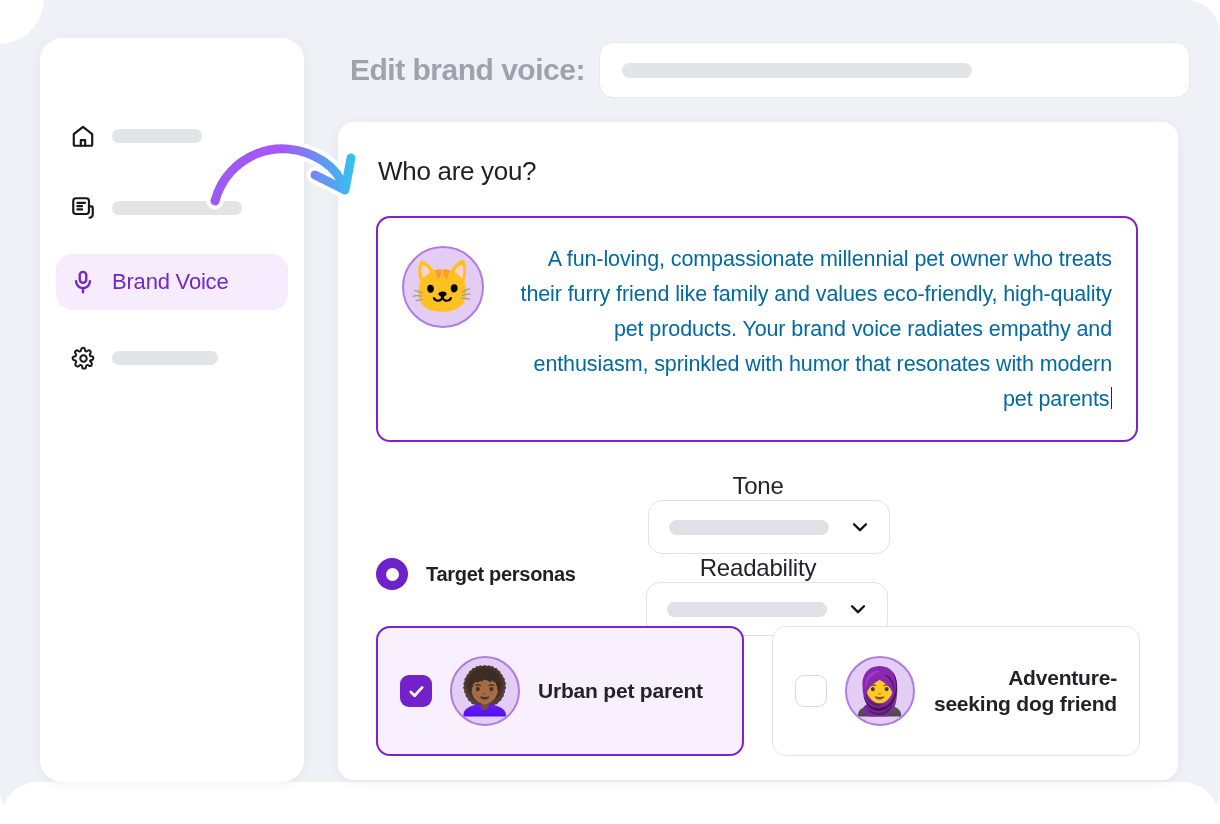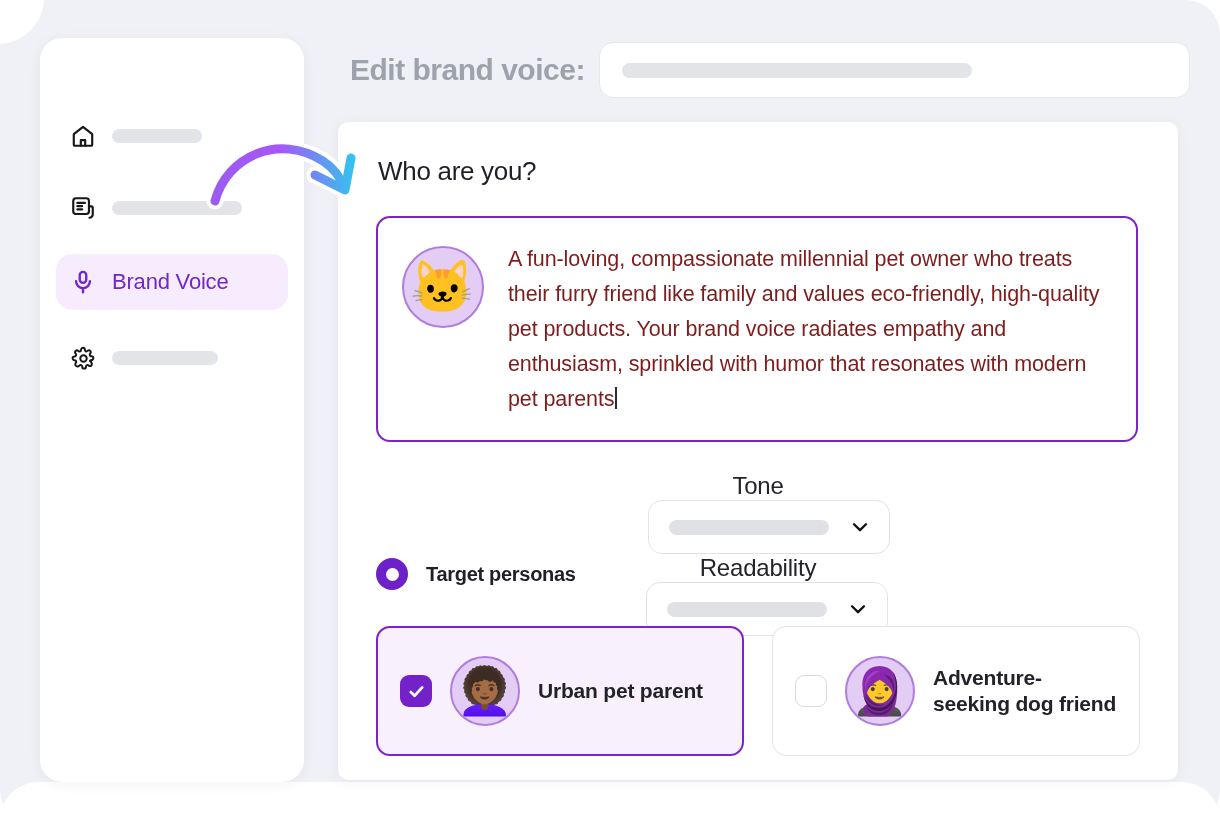--- a/index.html
+++ b/index.html
@@ -119,22 +119,23 @@
     border-radius: 8px;
     background: #e3e4e8;
   }
 
   
   .main-card {
     position: absolute;
     left: 338px; top: 122px;
     width: 840px; height: 658px;
     background: #ffffff;
-    border-radius: 10px;
+    border-radius: 16px;
     box-shadow: 0 2px 14px rgba(25,25,60,0.05);
+    text-align: right;
   }
 
   .section-heading {
     position: absolute;
     left: 40px; top: 34px;
     font-size: 26px;
     font-weight: 500;
     color: #1f1f27;
     letter-spacing: -0.3px;
   }
@@ -160,21 +161,21 @@
     display: flex;
     align-items: center;
     justify-content: center;
     overflow: hidden;
   }
   .avatar.cat { width: 82px; height: 82px; margin-top: 4px; }
   .avatar .glyph { font-size: 52px; line-height: 1; }
   .bio-text {
     font-size: 21.5px;
     line-height: 35px;
-    color: #7f1d1d;
+    color: #0369a1;
     letter-spacing: -0.1px;
     flex: 1;
   }
   .caret {
     display: inline-block;
     width: 1.5px;
     height: 22px;
     background: #2a2a33;
     vertical-align: -3px;
     margin-left: 1px;

